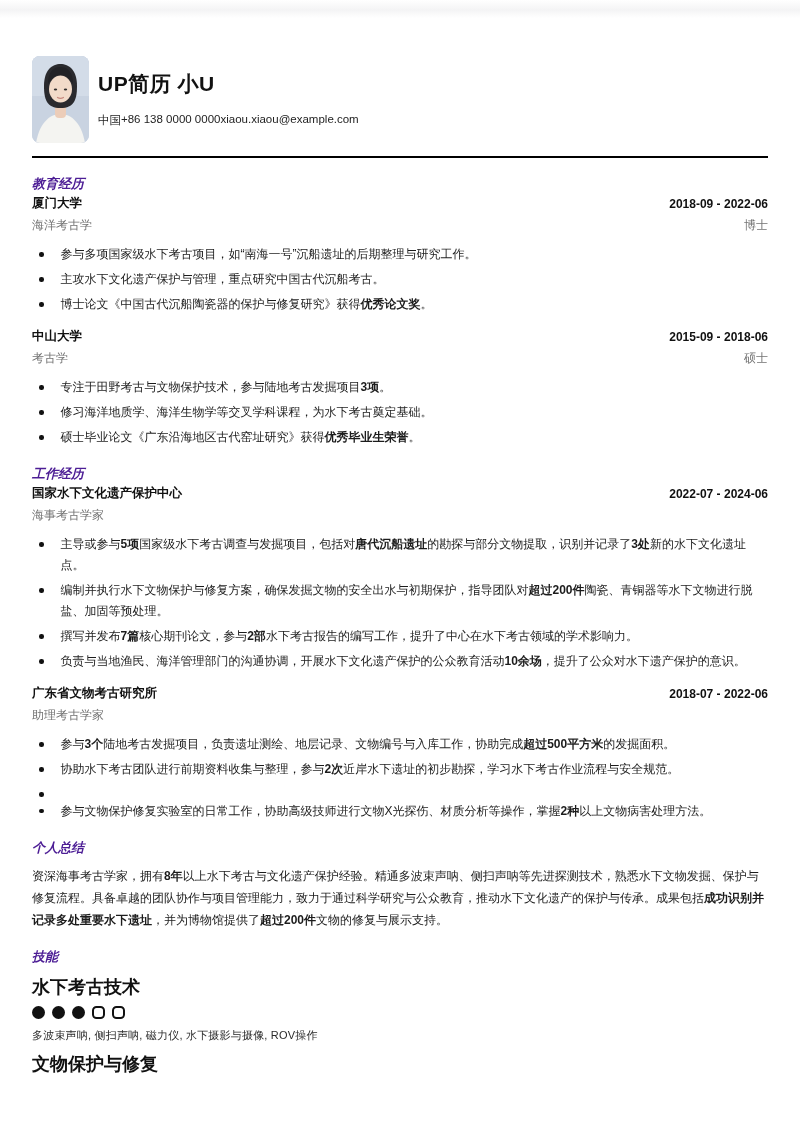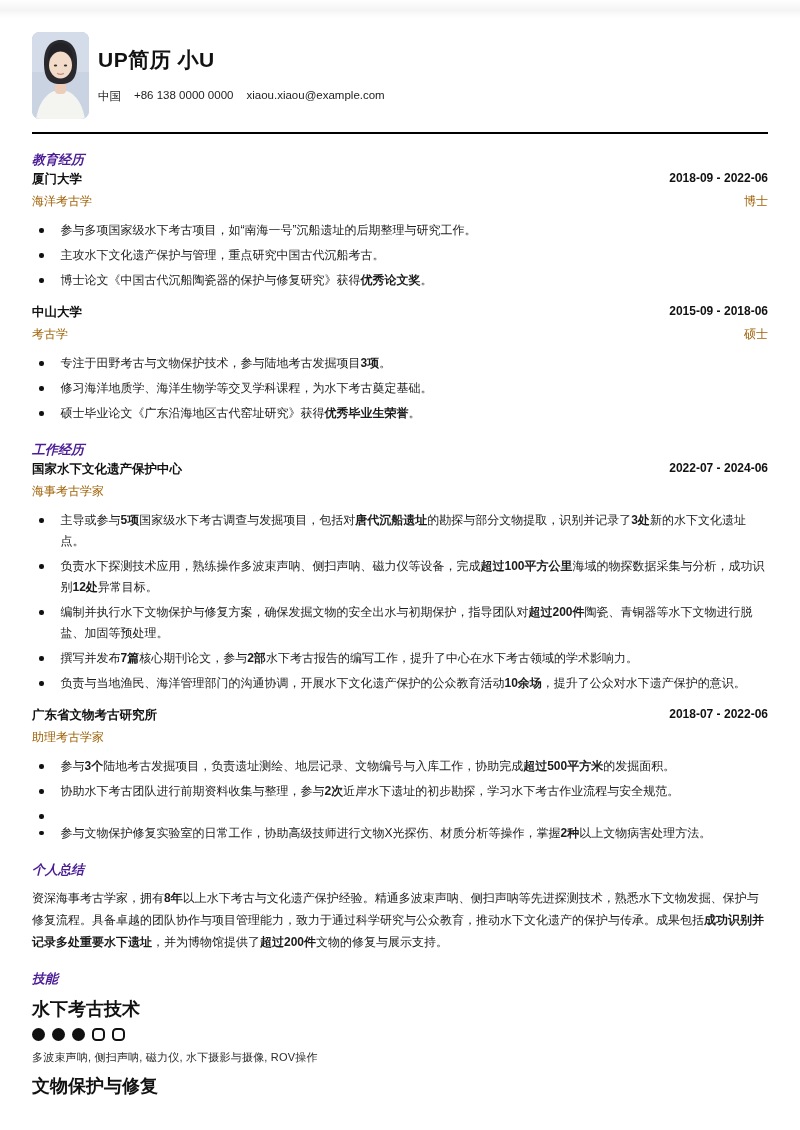--- a/index.html
+++ b/index.html
@@ -10,38 +10,38 @@
     background:#ffffff; overflow:hidden;
   }
   .top-shade {
     position:absolute; top:0; left:0; width:100%; height:18px;
     background:linear-gradient(to bottom,#ffffff 0%,#f4f4f5 55%,#ffffff 100%);
     pointer-events:none;
   }
   .inner { padding:0 32px; }
 
   
-  .header { display:flex; align-items:flex-start; padding-top:32px; }
+  .header { display:flex; align-items:flex-start; padding-top:56px; }
   .avatar {
     width:57px; height:87px; border-radius:8px; overflow:hidden; flex:0 0 auto;
     background:#c9d3e1;
   }
   .avatar svg { display:block; width:100%; height:100%; }
   .header-text { margin-left:9px; padding-top:14px; }
   .candidate-name { font-size:21px; font-weight:700; color:#111; letter-spacing:.5px; }
-  .contact-line { margin-top:15px; font-size:11.5px; color:#222; display:flex; gap:13px; }
+  .contact-line { margin-top:15px; font-size:11.5px; color:#222; display:flex; }
   .header-divider { border:none; border-top:2px solid #000; margin:13px 32px 0 32px; }
 
   
   .section-title { font-size:13px; font-weight:700; color:#4c1d95; margin-top:17px;font-style:italic; }
   .entry { margin-top:2px; }
-  .entry-head { display:flex; justify-content:space-between; align-items:flex-start; margin-top:1px; }
+  .entry-head { display:flex; justify-content:space-between; align-items:center; margin-top:1px; }
   .entry-title { font-size:12.5px; font-weight:700; color:#111; }
   .entry-date  { font-size:12px; font-weight:700; color:#111; }
-  .entry-sub   { display:flex; justify-content:space-between; font-size:12px; color:#a16207; margin-top:5px; }
+  .entry-sub   { display:flex; justify-content:space-between; font-size:12px; color:#737373; margin-top:5px; }
   .bullets { margin-top:10px; }
   .bullet { display:flex; margin-bottom:4px; }
   .bullet-dot { flex:0 0 auto; width:4.5px; height:4.5px; border-radius:50%; background:#111;
                 margin:8px 17px 0 7px; }
   .bullet-text { font-size:12px; line-height:21px; color:#1c1c1c; }
   .b { font-weight:700; }
   .entry + .entry { margin-top:13px; }
   .section + .section { margin-top:8px; }
 
   
@@ -168,24 +168,20 @@
               <span>海事考古学家</span>
               <span></span>
             </div>
             <div class="bullets">
               <div class="bullet">
                 <span class="bullet-dot"></span>
                 <div class="bullet-text"><span>主导或参与</span><span class="b">5项</span><span>国家级水下考古调查与发掘项目，包括对</span><span class="b">唐代沉船遗址</span><span>的勘探与部分文物提取，识别并记录了</span><span class="b">3处</span><span>新的水下文化遗址点。</span></div>
               </div>
               <div class="bullet">
                 <span class="bullet-dot"></span>
-                <div class="bullet-text"><span>负责水下探测技术应用，熟练操作多波束声呐、侧扫声呐、磁力仪等设备，完成</span><span class="b">超过100平方公里</span><span>海域的物探数据采集与分析，成功识别</span><span class="b">12处</span><span>异常目标。</span></div>
-              </div>
-              <div class="bullet">
-                <span class="bullet-dot"></span>
                 <div class="bullet-text"><span>编制并执行水下文物保护与修复方案，确保发掘文物的安全出水与初期保护，指导团队对</span><span class="b">超过200件</span><span>陶瓷、青铜器等水下文物进行脱盐、加固等预处理。</span></div>
               </div>
               <div class="bullet">
                 <span class="bullet-dot"></span>
                 <div class="bullet-text"><span>撰写并发布</span><span class="b">7篇</span><span>核心期刊论文，参与</span><span class="b">2部</span><span>水下考古报告的编写工作，提升了中心在水下考古领域的学术影响力。</span></div>
               </div>
               <div class="bullet">
                 <span class="bullet-dot"></span>
                 <div class="bullet-text"><span>负责与当地渔民、海洋管理部门的沟通协调，开展水下文化遗产保护的公众教育活动</span><span class="b">10余场</span><span>，提升了公众对水下遗产保护的意识。</span></div>
               </div>

